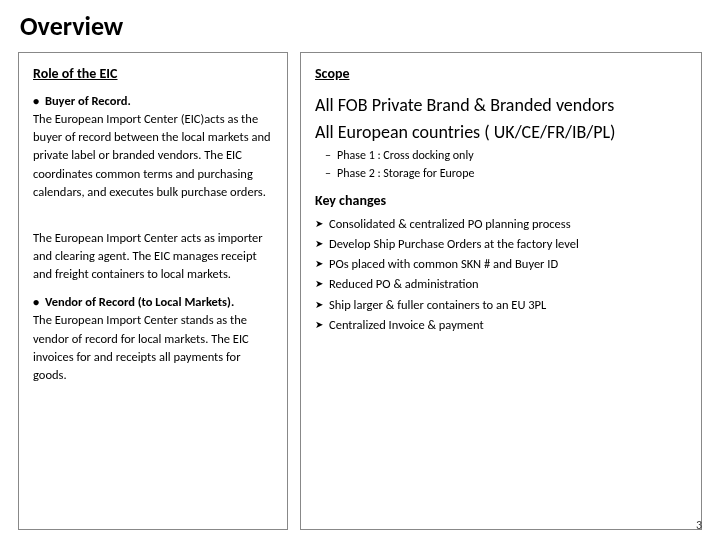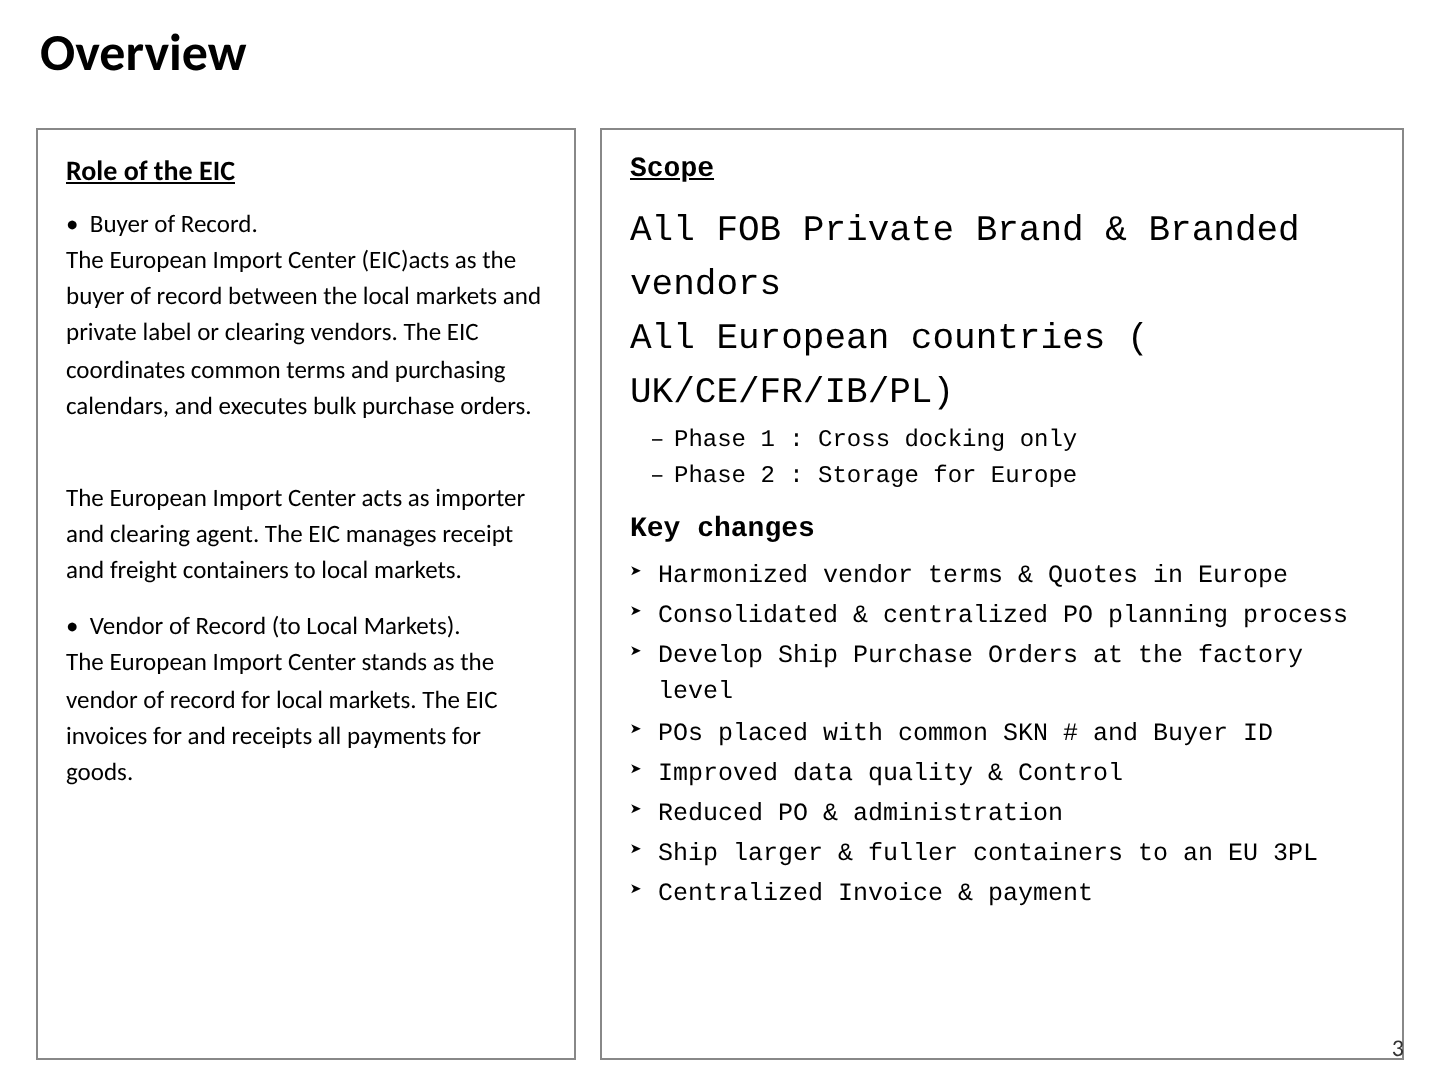--- a/index.html
+++ b/index.html
@@ -16,57 +16,56 @@
     .page {
       width: 720px;
       height: 540px;
       padding: 10px 18px 10px 18px;
       display: flex;
       flex-direction: column;
     }
     .page-title {
       font-size: 26px;
       font-weight: bold;
-      margin-bottom: 22px;
+      margin-bottom: 10px;
       margin-left: 2px;
     }
     .two-col {
       display: flex;
       flex-direction: row;
       gap: 12px;
       flex: 1;
     }
     .box {
       border: 1.5px solid #888;
       padding: 12px 14px;
       flex: 1;
     }
     .box-left {
       flex: 0 0 270px;
       max-width: 270px;
     }
     .box-right {
       flex: 1;
-      font-family: Liberation Mono, monospace;
     }
     .box-title {
       font-size: 14px;
       font-weight: bold;
       margin-bottom: 10px;
       text-decoration: underline;
     }
     .section {
       margin-bottom: 10px;
     }
     .section p {
       line-height: 1.45;
       font-size: 12.5px;
     }
     .bullet-label {
-      font-weight: normal;
+      font-weight: bold;
     }
     .scope-lines {
       margin-bottom: 10px;
     }
     .scope-lines p {
       font-size: 18px;
       line-height: 1.5;
     }
     .key-changes-title {
       font-size: 14px;
@@ -121,21 +120,21 @@
   <div class="page-title">Overview</div>
 
   <div class="two-col">
 
     <div class="box box-left">
       <div class="box-title">Role of the EIC</div>
 
       <div class="section">
         <p>
           <span class="bullet-label">•&nbsp;&nbsp;<span>Buyer of Record.</span></span><br>
-          <span>The European Import Center (EIC)acts as the buyer of record between the local markets and private label or clearing vendors.  The EIC coordinates common terms and purchasing calendars, and executes bulk purchase orders.</span>
+          <span>The European Import Center (EIC)acts as the buyer of record between the local markets and private label or branded vendors.  The EIC coordinates common terms and purchasing calendars, and executes bulk purchase orders.</span>
         </p>
       </div>
 
       <div class="section">
         <p>
           <br>
           <span>The European Import Center acts as importer and clearing agent. The EIC manages receipt and freight containers to local markets.</span>
         </p>
       </div>
 
@@ -155,25 +154,23 @@
         <p>All European countries ( UK/CE/FR/IB/PL)</p>
         <ul class="dash-list">
           <li>Phase 1 : Cross docking only</li>
           <li>Phase 2 : Storage for Europe</li>
         </ul>
       </div>
 
       <div class="key-changes-title">Key changes</div>
 
       <ul class="key-list">
-        <li>Harmonized vendor terms &amp; Quotes in Europe</li>
         <li>Consolidated &amp; centralized PO planning process</li>
         <li>Develop Ship Purchase Orders at the factory level</li>
         <li>POs placed with common SKN # and Buyer ID</li>
-        <li>Improved data quality &amp; Control</li>
         <li>Reduced PO &amp; administration</li>
         <li>Ship larger &amp; fuller containers to an EU 3PL</li>
         <li>Centralized Invoice &amp; payment</li>
       </ul>
     </div>
 
   </div>
 
   <div class="page-num">3</div>
 </div>

